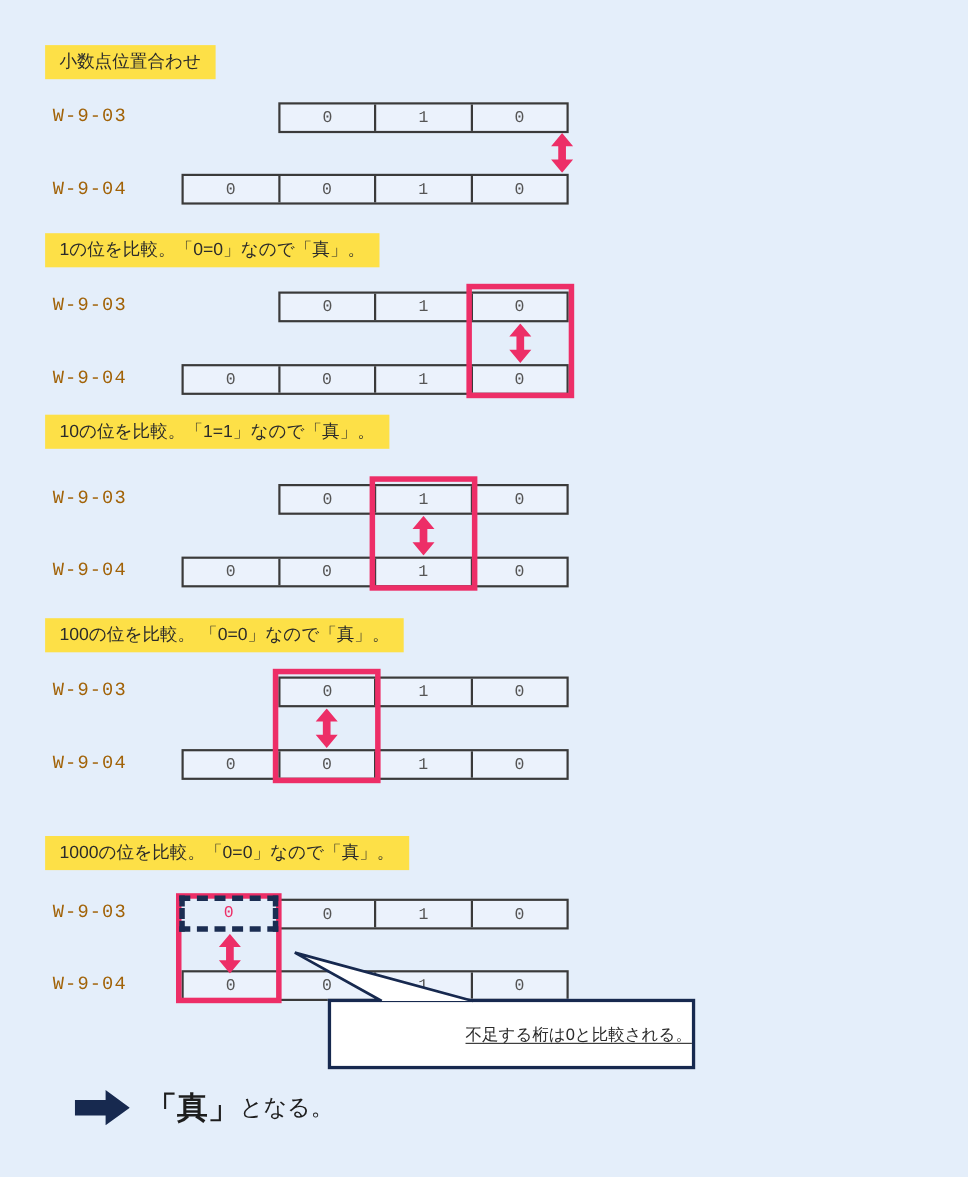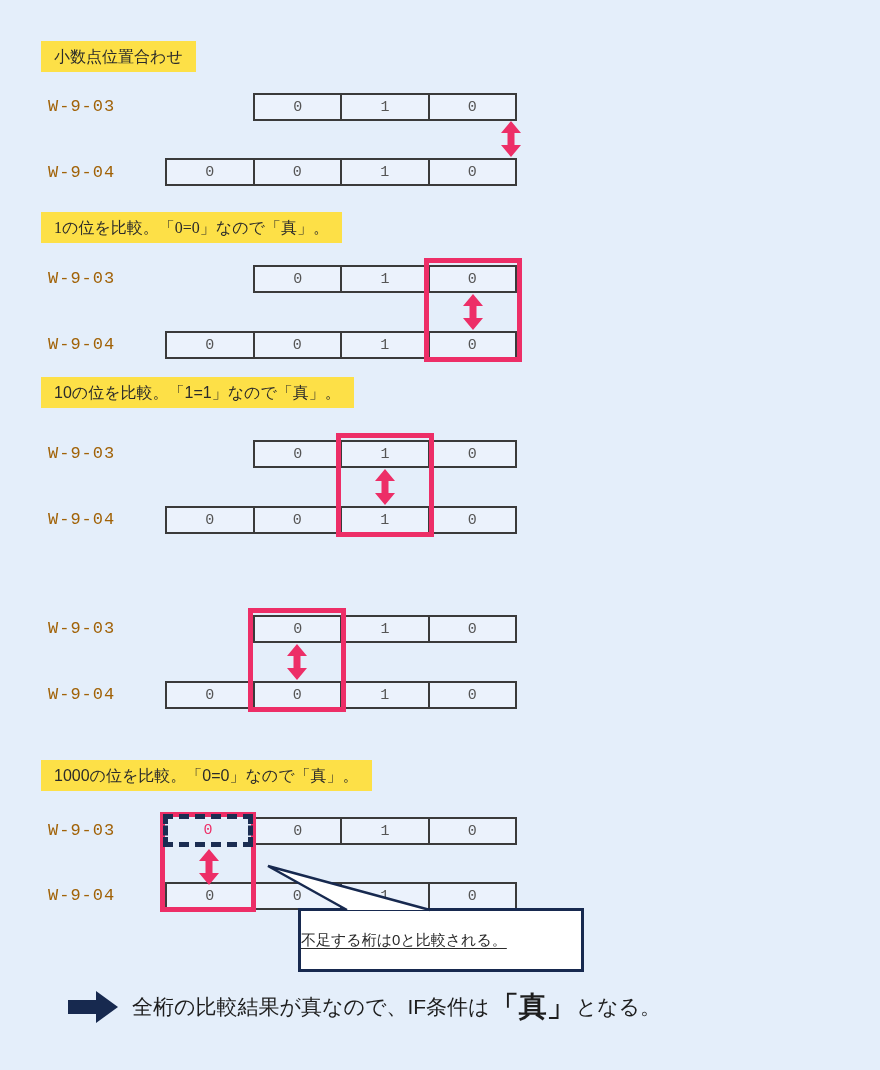--- a/index.html
+++ b/index.html
@@ -43,23 +43,23 @@
   }
   .dashedcell{
     position:absolute;box-sizing:border-box;
     border:5px dashed #1b2d52;
     display:flex;align-items:center;justify-content:center;
     font-family:"Liberation Mono","DejaVu Sans Mono",monospace;
     font-size:15px;color:#ed2e67;
   }
   .varrow{position:absolute;width:22px;height:36px;}
   .callout{
-    position:absolute;left:298px;top:908px;width:286px;height:64px;
+    position:absolute;left:298px;top:908px;width:334px;height:64px;
     box-sizing:border-box;background:#ffffff;border:3px solid #17294f;
-    display:flex;align-items:center;justify-content:flex-start;
+    display:flex;align-items:center;justify-content:flex-end;
   }
   .callout span{
     font-size:15px;color:#2b2b2b;text-decoration:underline;
     text-underline-offset:3px;white-space:nowrap;
   }
   .wedge{position:absolute;left:255px;top:855px;width:185px;height:58px;}
   .conclusion{
     position:absolute;left:132px;top:984px;height:46px;
     display:flex;align-items:center;
     font-size:21px;color:#1d1d1d;white-space:nowrap;
@@ -86,21 +86,21 @@
   </svg>
 
   <div class="rowlabel" style="top:163px;">W-9-04</div>
   <div class="vtable" style="left:165px;top:158px;width:352px;">
     <div class="cell">0</div>
     <div class="cell">0</div>
     <div class="cell">1</div>
     <div class="cell">0</div>
   </div>
 
-  <div class="hbox" style="top:212px;font-family:Liberation Serif, serif;">1の位を比較。「0=0」なので「真」。</div>
+  <div class="hbox" style="top:212px;">1の位を比較。「0=0」なので「真」。</div>
 
   <div class="rowlabel" style="top:269px;">W-9-03</div>
   <div class="vtable" style="left:253px;top:265px;width:264px;">
     <div class="cell">0</div>
     <div class="cell">1</div>
     <div class="cell">0</div>
   </div>
 
   <div class="rowlabel" style="top:335px;">W-9-04</div>
   <div class="vtable" style="left:165px;top:331px;width:352px;">
@@ -130,20 +130,21 @@
     <div class="cell">0</div>
     <div class="cell">1</div>
     <div class="cell">0</div>
   </div>
 
   <div class="pinkbox" style="left:336px;top:433px;width:98px;height:104px;"></div>
   <svg class="varrow" style="left:374px;top:469px;" viewBox="0 0 22 36">
     <path d="M11 0 L21 12 L14.5 12 L14.5 24 L21 24 L11 36 L1 24 L7.5 24 L7.5 12 L1 12 Z" fill="#ed2e67"></path>
   </svg>
 
+  <div class="hbox" style="top:562px;">100の位を比較。 「0=0」なので「真」。</div>
 
   <div class="rowlabel" style="top:619px;">W-9-03</div>
   <div class="vtable" style="left:253px;top:615px;width:264px;">
     <div class="cell">0</div>
     <div class="cell">1</div>
     <div class="cell">0</div>
   </div>
 
   <div class="rowlabel" style="top:685px;">W-9-04</div>
   <div class="vtable" style="left:165px;top:681px;width:352px;">
@@ -186,18 +187,17 @@
   </div>
   <svg class="wedge" viewBox="0 0 185 58">
     <path d="M92 55 L13 11 L175 55 Z" fill="#ffffff"></path>
     <path d="M92 55 L13 11 L175 55" fill="none" stroke="#17294f" stroke-width="2.5"></path>
   </svg>
 
   <svg class="bigarrow" viewBox="0 0 50 32">
     <path d="M0 9 L28 9 L28 0 L50 16 L28 32 L28 23 L0 23 Z" fill="#17294f"></path>
   </svg>
   <div class="conclusion">
-    <span>全桁の比較結果が真なので、IF条件は</span>
       <span class="emph">「真」</span>
       <span>となる。</span>
   </div>
 
 </div>
 
 </body></html>

